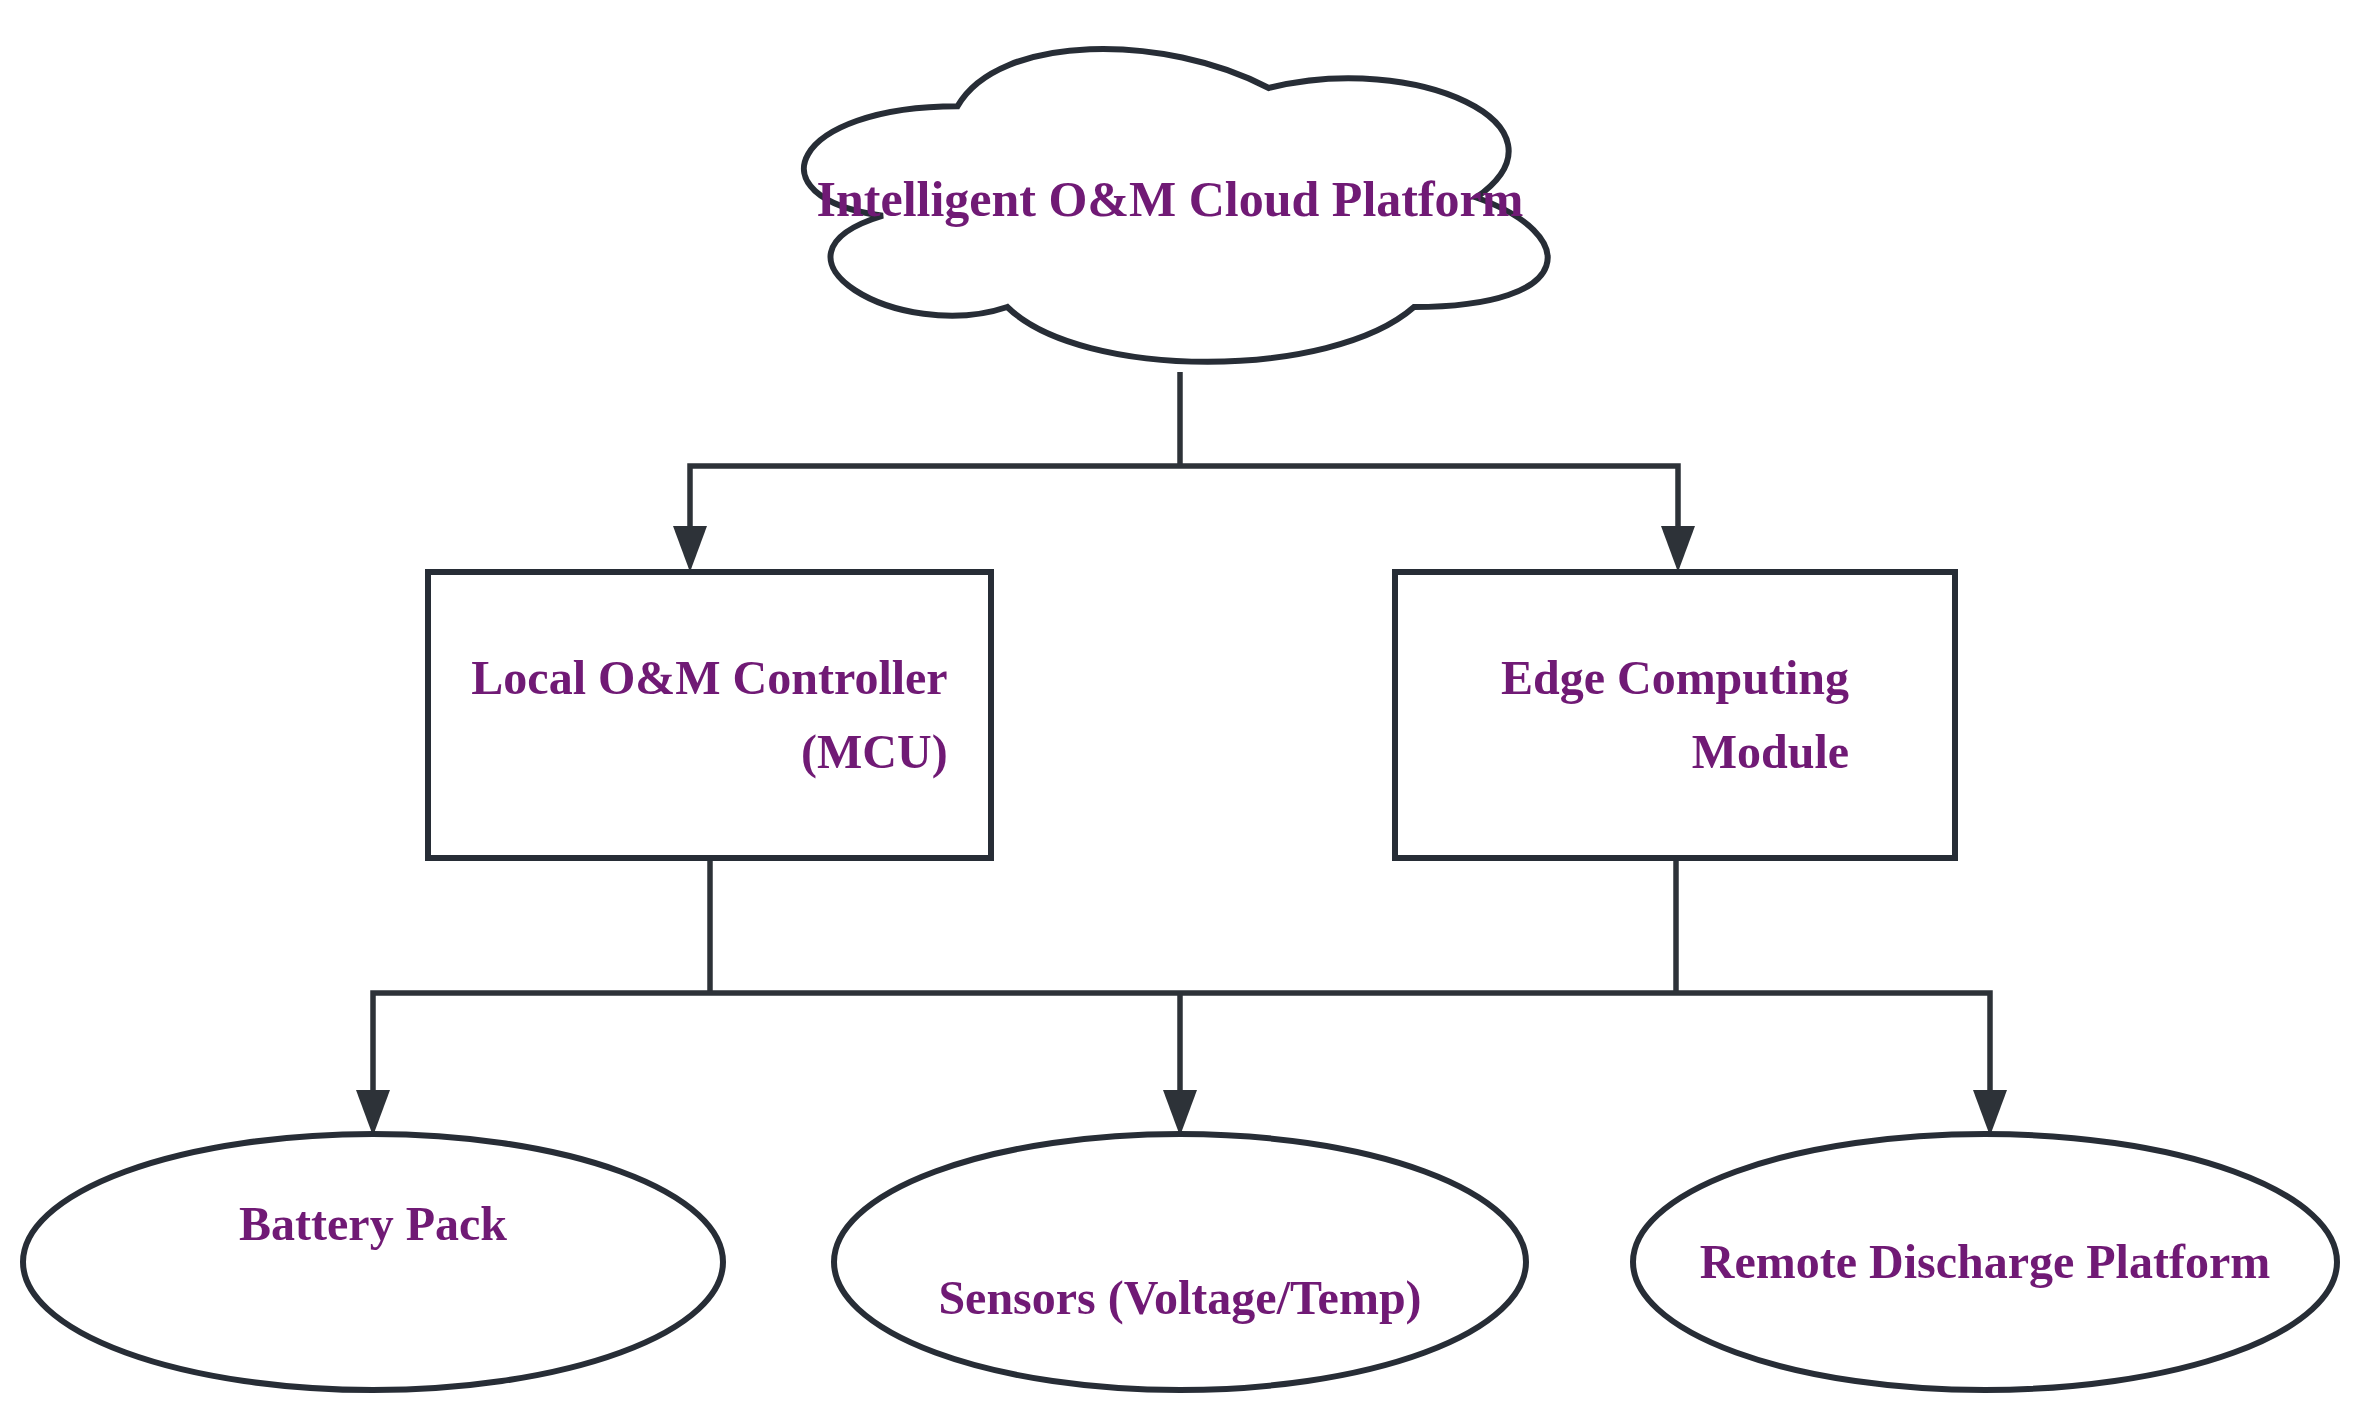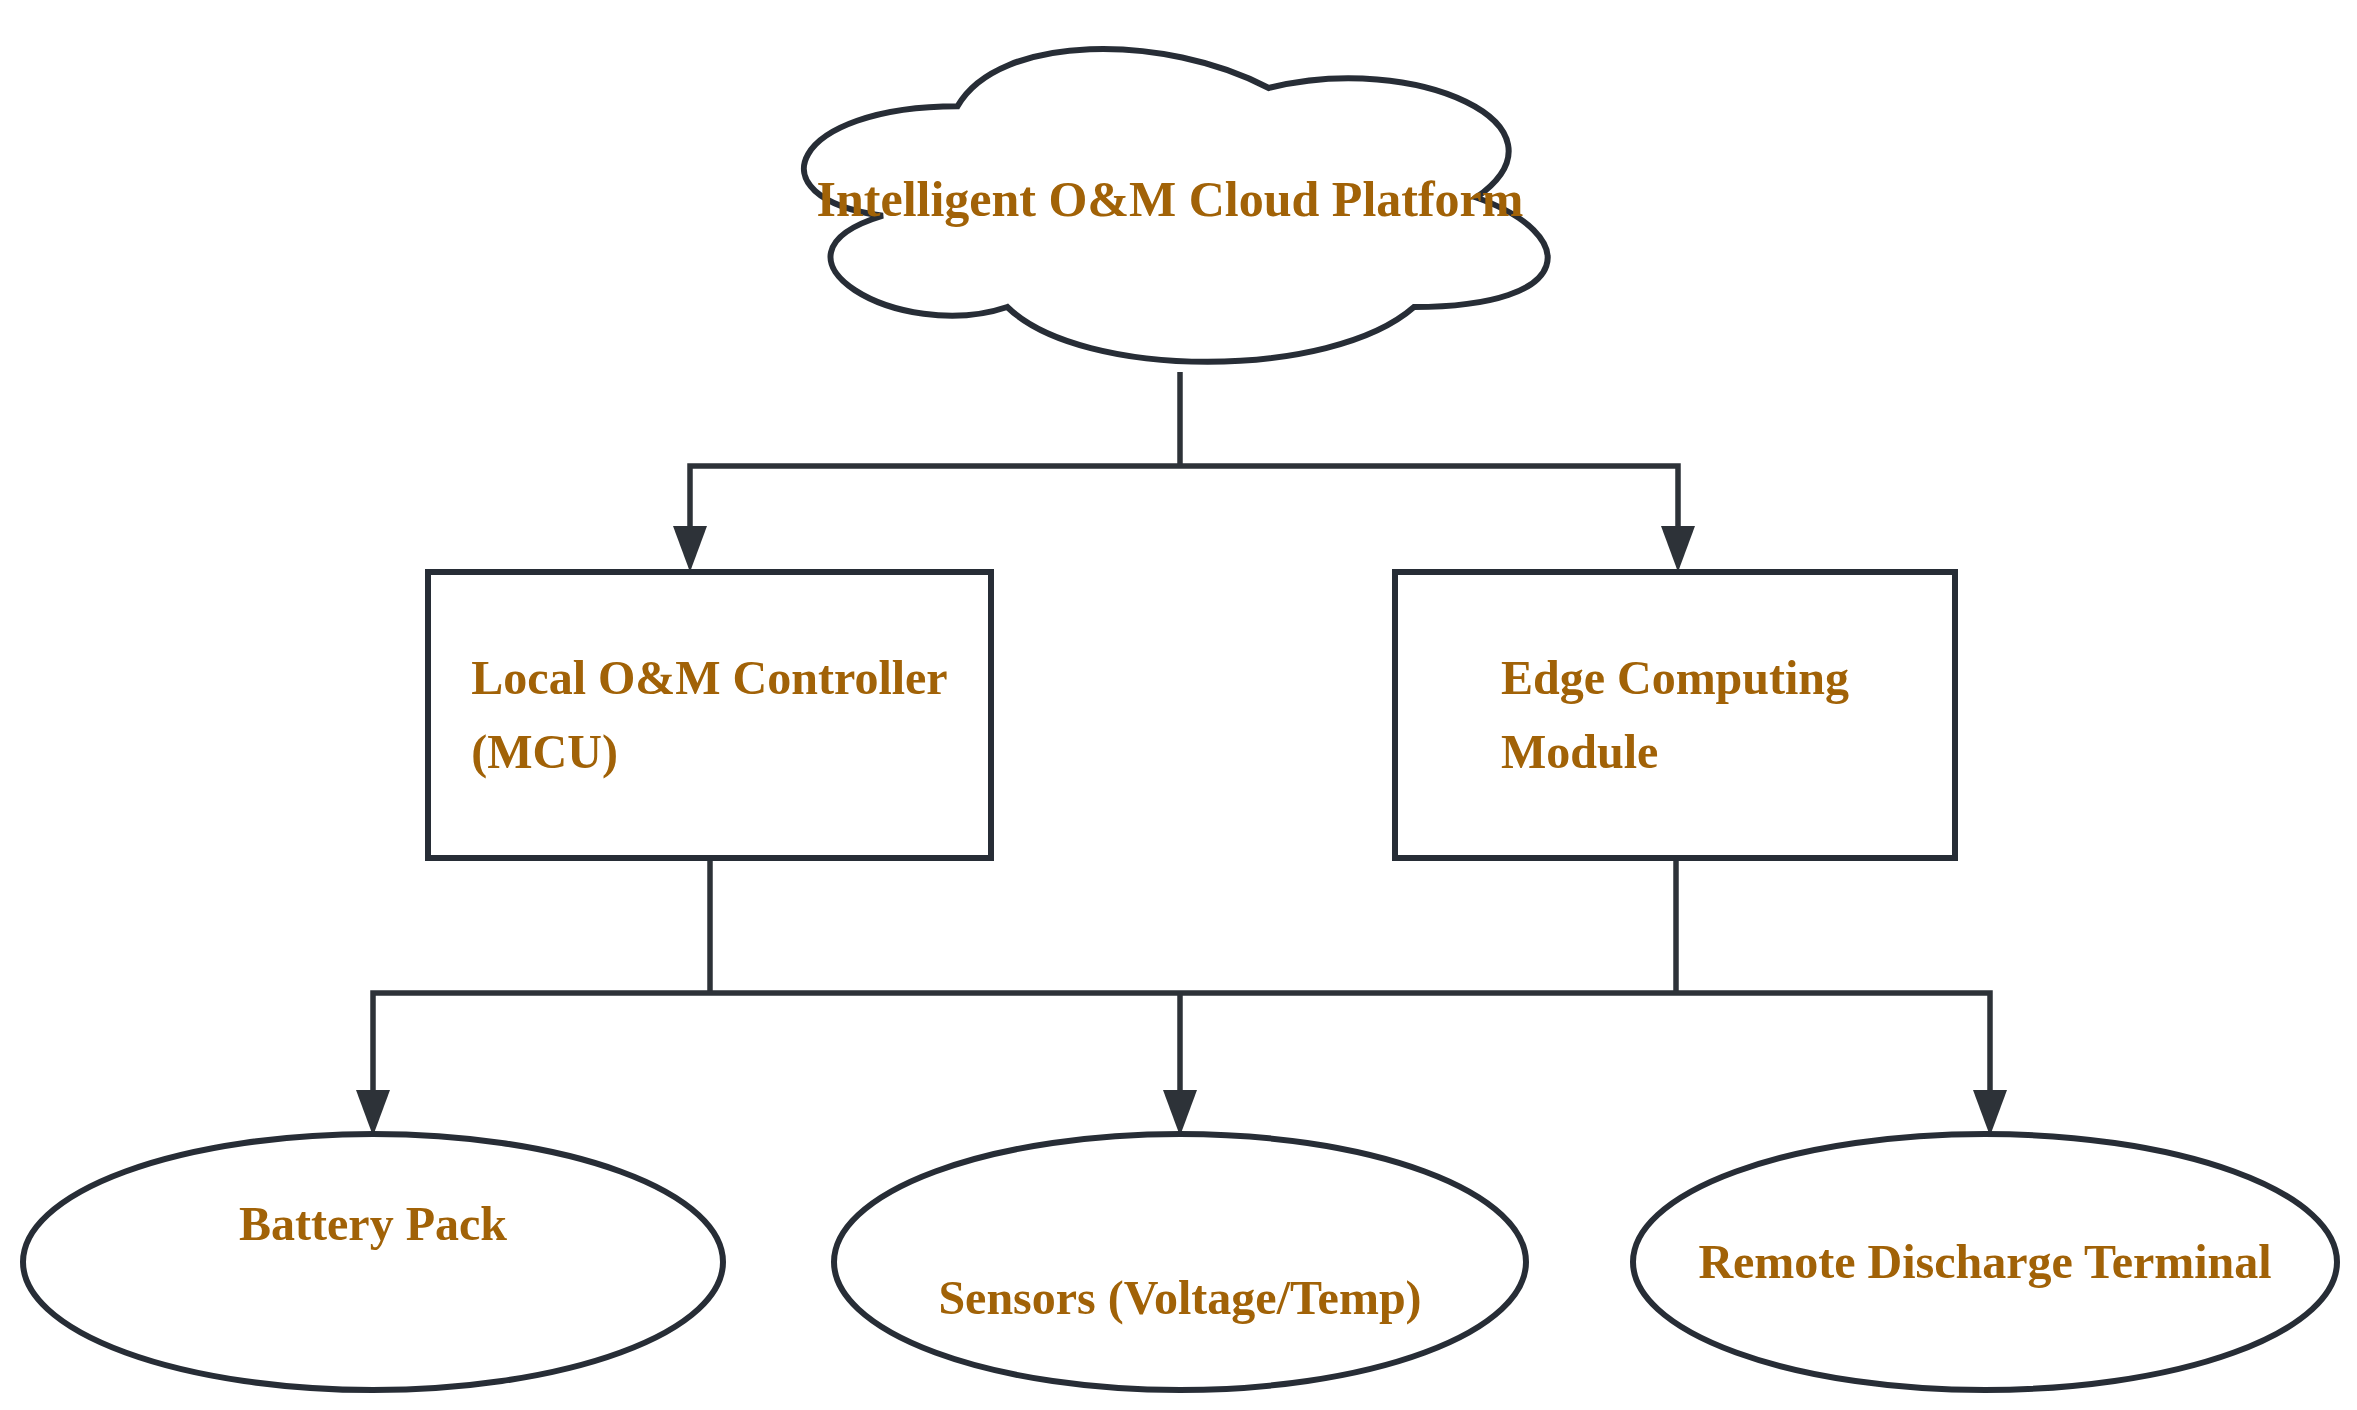--- a/index.html
+++ b/index.html
@@ -18,23 +18,23 @@
   .canvas svg {
     position: absolute;
     left: 0;
     top: 0;
   }
   .node-label {
     position: absolute;
     display: flex;
     align-items: center;
     justify-content: center;
-    text-align: left;
+    text-align: right;
     font-weight: bold;
-    color: #a16207;
+    color: #701a75;
     white-space: pre-line;
     line-height: 1.55;
     pointer-events: none;
   }
   .cloud-label    { left: 770px;  top: 130px;  width: 800px; height: 140px; font-size: 50px; }
   .rect1-label    { left: 428px;  top: 572px;  width: 563px; height: 286px; font-size: 48px; }
   .rect2-label    { left: 1395px; top: 572px;  width: 560px; height: 286px; font-size: 48px; }
   .ellipse1-label { left: 23px;   top: 1096px; width: 700px; height: 256px; font-size: 48px; }
   .ellipse2-label { left: 834px;  top: 1170px; width: 692px; height: 256px; font-size: 48px; }
   .ellipse3-label { left: 1633px; top: 1134px; width: 704px; height: 256px; font-size: 48px; }
@@ -97,14 +97,14 @@
   <div class="node-label rect1-label">Local O&amp;M Controller
 (MCU)</div>
 
   <div class="node-label rect2-label">Edge Computing
 Module</div>
 
   <div class="node-label ellipse1-label">Battery Pack</div>
 
   <div class="node-label ellipse2-label">Sensors (Voltage/Temp)</div>
 
-  <div class="node-label ellipse3-label">Remote Discharge Terminal</div>
+  <div class="node-label ellipse3-label">Remote Discharge Platform</div>
 </div>
 
 </body></html>

